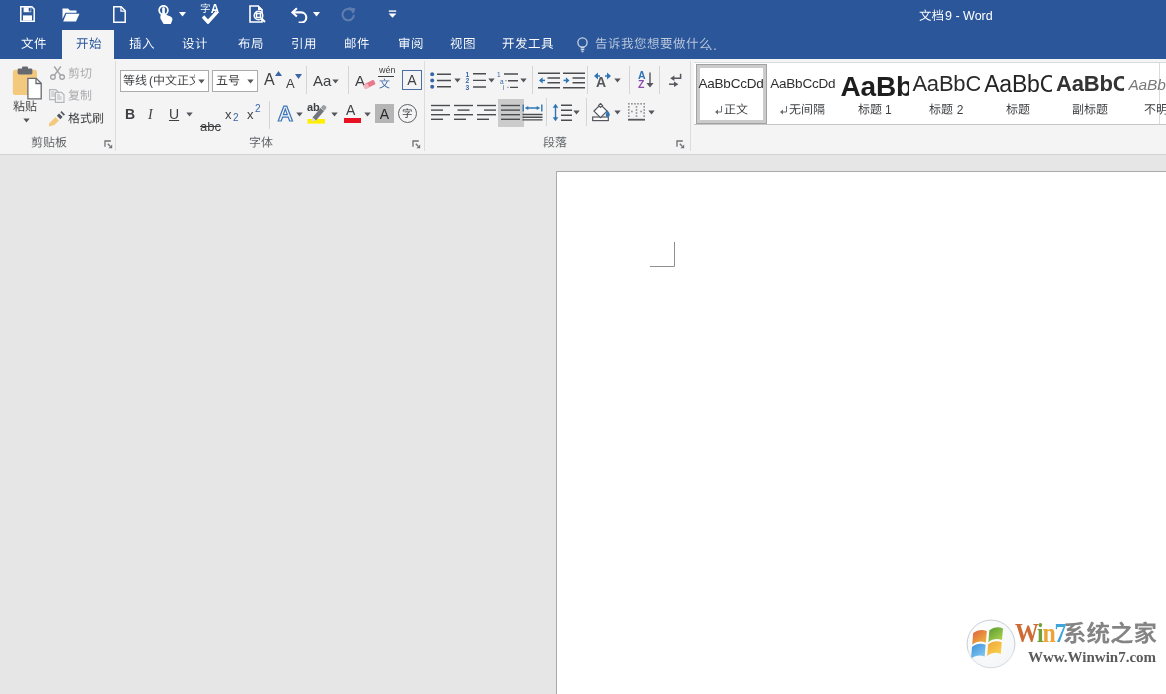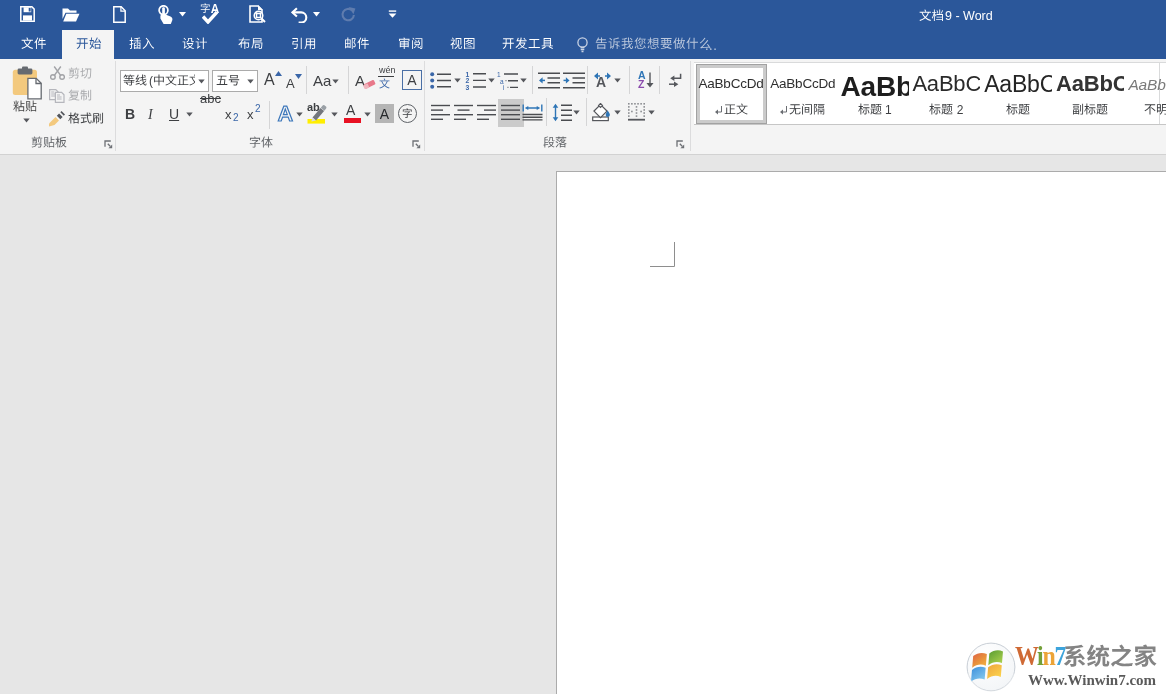--- a/index.html
+++ b/index.html
@@ -431,21 +431,21 @@
     </div>
   </div>
 <div style="position:absolute;left:125px;top:105px;"><span style="font-size:14px;font-weight:bold;color:#3d3f42">B</span></div>
 <div style="position:absolute;left:148px;top:105px;"><span style="font-size:14px;font-style:italic;font-family:'Liberation Serif',serif;color:#3d3f42">I</span></div>
 <div style="position:absolute;left:169px;top:105px;"><span style="font-size:14px;text-decoration:underline;color:#3d3f42">U</span></div>
 <div style="position:absolute;left:186px;top:112px;">
     <svg width="7" height="5" viewBox="0 0 7 5">
       <path fill="#55575c" d="M0.3 0.5h6.4L3.5 4.4z"></path>
     </svg>
   </div>
-<div style="position:absolute;left:200px;top:89px;"><span style="font-size:13px;text-decoration:line-through;color:#3d3f42">abc</span></div>
+<div style="position:absolute;left:200px;top:117px;"><span style="font-size:13px;text-decoration:line-through;color:#3d3f42">abc</span></div>
 <div style="position:absolute;left:225px;top:105px;"><span style="font-size:13px;color:#3d3f42">x</span><span style="position:absolute;left:8px;top:7px;font-size:10px;color:#3a66a8">2</span></div>
 <div style="position:absolute;left:247px;top:105px;"><span style="font-size:13px;color:#3d3f42">x</span><span style="position:absolute;left:8px;top:-2px;font-size:10px;color:#3a66a8">2</span></div>
 <div class="abs" style="left:269px;top:101px;width:1px;height:28px;background:#d5d5d6"></div>
 <div style="position:absolute;left:277px;top:105px;">
     <svg width="17" height="17" viewBox="0 0 17 17">
       <path fill="none" stroke="#3b76ba" stroke-width="1.2" d="M1.2 16L6.8 1.2h3L15.5 16h-2.9l-1.4-3.9H5.6L4.2 16zM6.4 9.6h3.9L8.3 4.1z"></path>
     </svg>
   </div>
 <div style="position:absolute;left:296px;top:112px;">
     <svg width="7" height="5" viewBox="0 0 7 5">
@@ -844,21 +844,21 @@
   </div>
 <div class="abs" style="left:0;top:155px;width:1166px;height:539px;background:#e6e6e6"></div>
 <div class="abs" style="left:556px;top:171px;width:610px;height:523px;background:#fff;border-left:1px solid #ababab;border-top:1px solid #ababab"></div>
 <div class="abs" style="left:650px;top:242px">
     <svg width="25" height="25" viewBox="0 0 25 25">
       <g stroke="#8e8e8e" stroke-width="1">
         <path d="M24.5 0v24.5H0" fill="none"></path>
       </g>
     </svg>
   </div>
-<div class="abs" style="left:966px;top:641px;width:200px;height:53px">
+<div class="abs" style="left:966px;top:618px;width:200px;height:53px">
     <svg style="position:absolute;left:0;top:0" width="50" height="53" viewBox="0 0 50 53">
 <defs>
 <radialGradient id="orb" cx="0.38" cy="0.3" r="0.95">
           <stop offset="0" stop-color="#ffffff"></stop>
           <stop offset="0.72" stop-color="#f4f6f8"></stop>
           <stop offset="1" stop-color="#dde2e8"></stop>
         </radialGradient>
 <linearGradient id="fr" x1="0" y1="0" x2="0.7" y2="1">
           <stop offset="0" stop-color="#dd5f46"></stop>
           <stop offset="0.6" stop-color="#e8913c"></stop>

